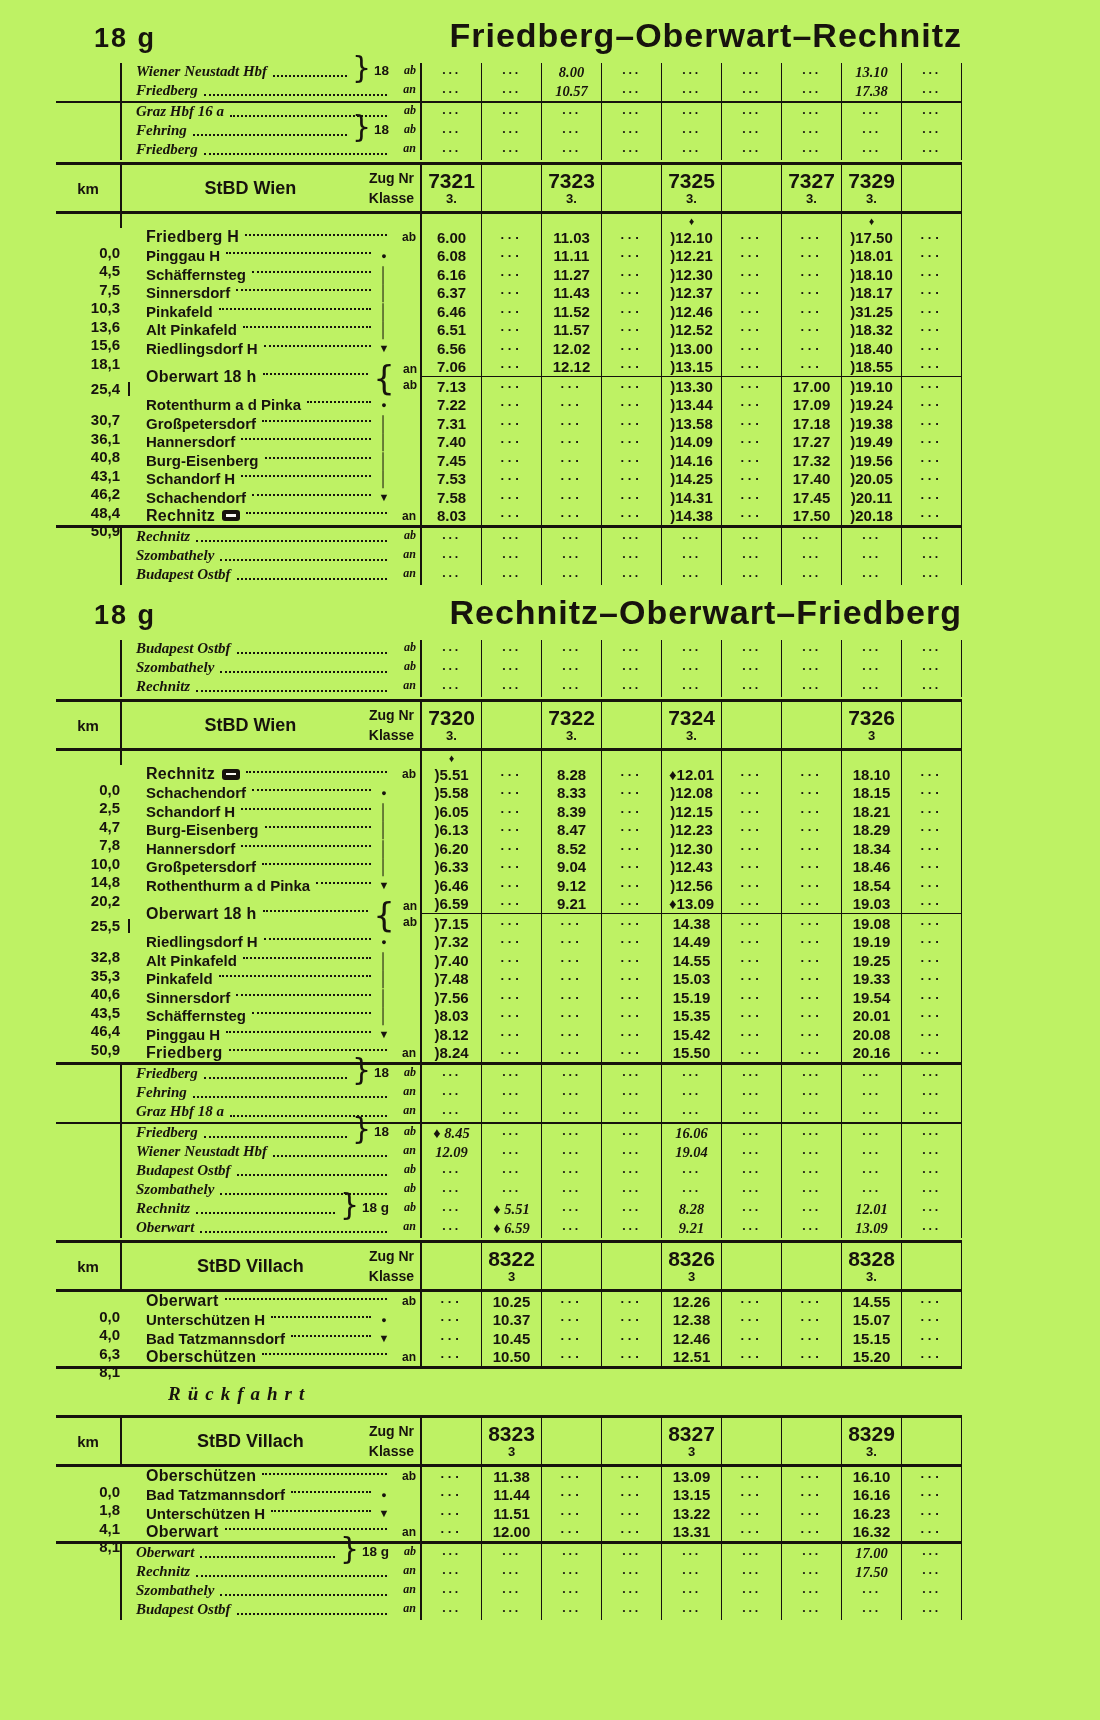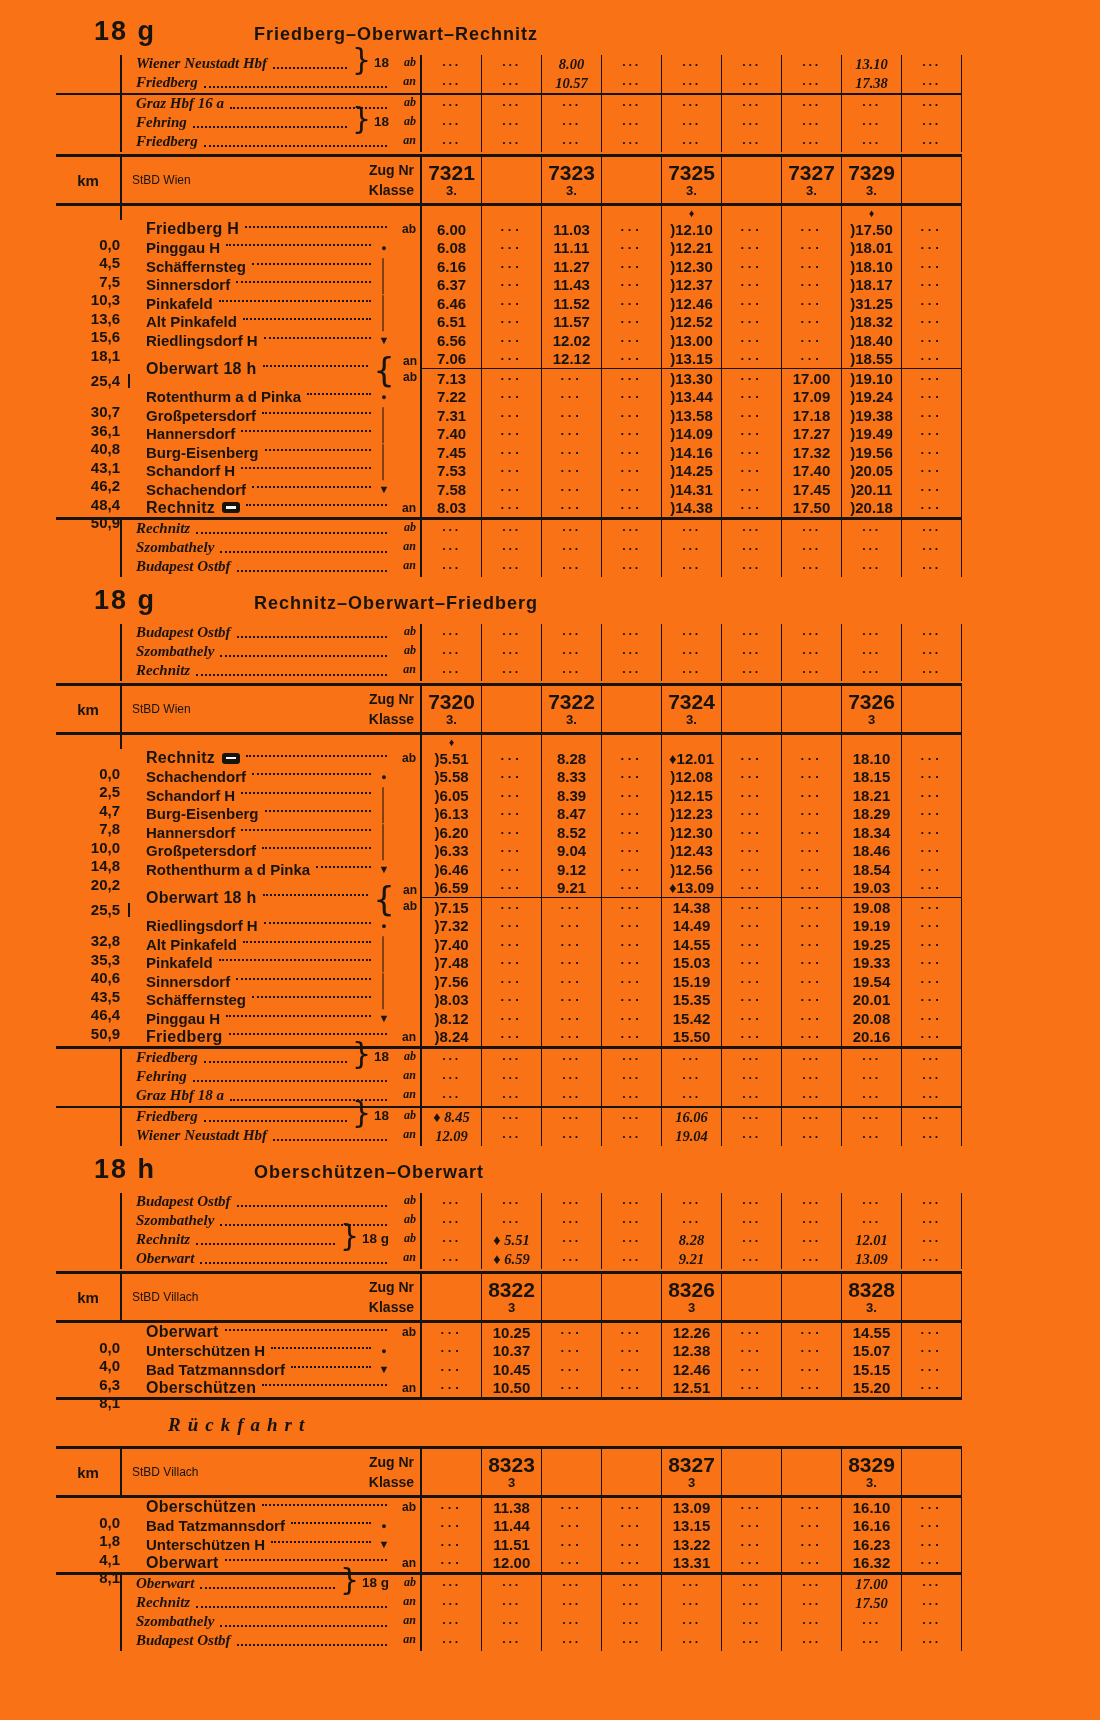--- a/index.html
+++ b/index.html
@@ -1,23 +1,23 @@
 <!DOCTYPE html>
 <html><head>
 <meta charset="utf-8">
 <style>
   html,body{margin:0;padding:0;background:#e9e7e1;}
-  .page{width:1100px;height:1720px;background:#f97316;position:relative;overflow:hidden;
+  .page{width:1100px;height:1720px;background:#bef264;position:relative;overflow:hidden;
         font-family:"Liberation Sans",sans-serif;color:#17130d;}
   .content{position:absolute;left:56px;top:8px;width:906px;}
 
   
   .title{display:flex;align-items:baseline;margin:8px 0 8px 0;}
   .title .num{width:160px;padding-left:38px;font-size:27px;font-weight:bold;letter-spacing:2px;}
-  .title .text{flex:1;text-align:left;font-size:18px;font-weight:bold;letter-spacing:1px;}
+  .title .text{flex:1;text-align:right;font-size:34px;font-weight:bold;letter-spacing:1px;}
   .subtitle{margin:14px 0 10px 112px;font-family:"Liberation Serif",serif;font-style:italic;
             font-weight:bold;font-size:19px;letter-spacing:7px;}
 
   
   .cgroup{}
   .gdiv{border-top:2.6px solid #17130d;}
   .crow{display:flex;align-items:stretch;height:19px;}
   .cindent{width:64px;}
   .cst{flex:1;display:flex;border-left:2px solid #17130d;padding-left:14px;
        font-family:"Liberation Serif",serif;font-style:italic;font-weight:bold;font-size:15px;white-space:nowrap;}
@@ -33,21 +33,21 @@
   .tc.first{border-left-width:2.6px;}
   .tc.last{border-right:1.6px solid #17130d;}
   .tc.it{font-family:"Liberation Serif",serif;font-style:italic;font-size:14.5px;}
   .tc.dots{letter-spacing:3px;font-size:13px;}
 
   
   .thead{display:flex;border-top:3px solid #17130d;border-bottom:3px solid #17130d;height:46px;margin-top:2px;}
   .khead{width:64px;display:flex;align-items:center;justify-content:center;font-weight:bold;font-size:15px;
          border-right:2.4px solid #17130d;}
   .ophead{flex:1;display:flex;align-items:center;padding:0 6px 0 10px;}
-  .ophead .op{flex:1;text-align:left;font-weight:normal;font-size:12px;}
+  .ophead .op{flex:1;text-align:center;font-weight:bold;font-size:18px;}
   .zk{display:flex;flex-direction:column;justify-content:center;text-align:right;font-weight:bold;
       font-size:14px;line-height:1.45;}
   .hcell{flex-direction:column;line-height:1.1;}
   .hcell .nr{font-size:21px;} .hcell .kl{font-size:13px;}
 
   
   .nrow{display:flex;height:14px;}
   .nspace{width:64px;border-right:2.4px solid #17130d;}
   .nst{flex:1;}
   .nrow .tc{font-size:11px;}
@@ -1065,24 +1065,20 @@
           <div class="tc it dots">···</div>
           <div class="tc it dots">···</div>
           <div class="tc it dots">···</div>
           <div class="tc it">19.04</div>
           <div class="tc it dots">···</div>
           <div class="tc it dots">···</div>
           <div class="tc it dots">···</div>
           <div class="tc last it dots">···</div>
         </div>
       </div>
-      <div class="title">
-        <span class="num">18 h</span>
-        <span class="text">Oberschützen–Oberwart</span>
-      </div>
       <div class="cgroup">
         <div class="crow">
           <div class="cindent"></div>
           <div class="cst">
             <span class="cname">Budapest Ostbf</span>
             <span class="leader"></span>
             <span class="csuf">ab</span>
           </div>
           <div class="tc first it dots">···</div>
           <div class="tc it dots">···</div>

